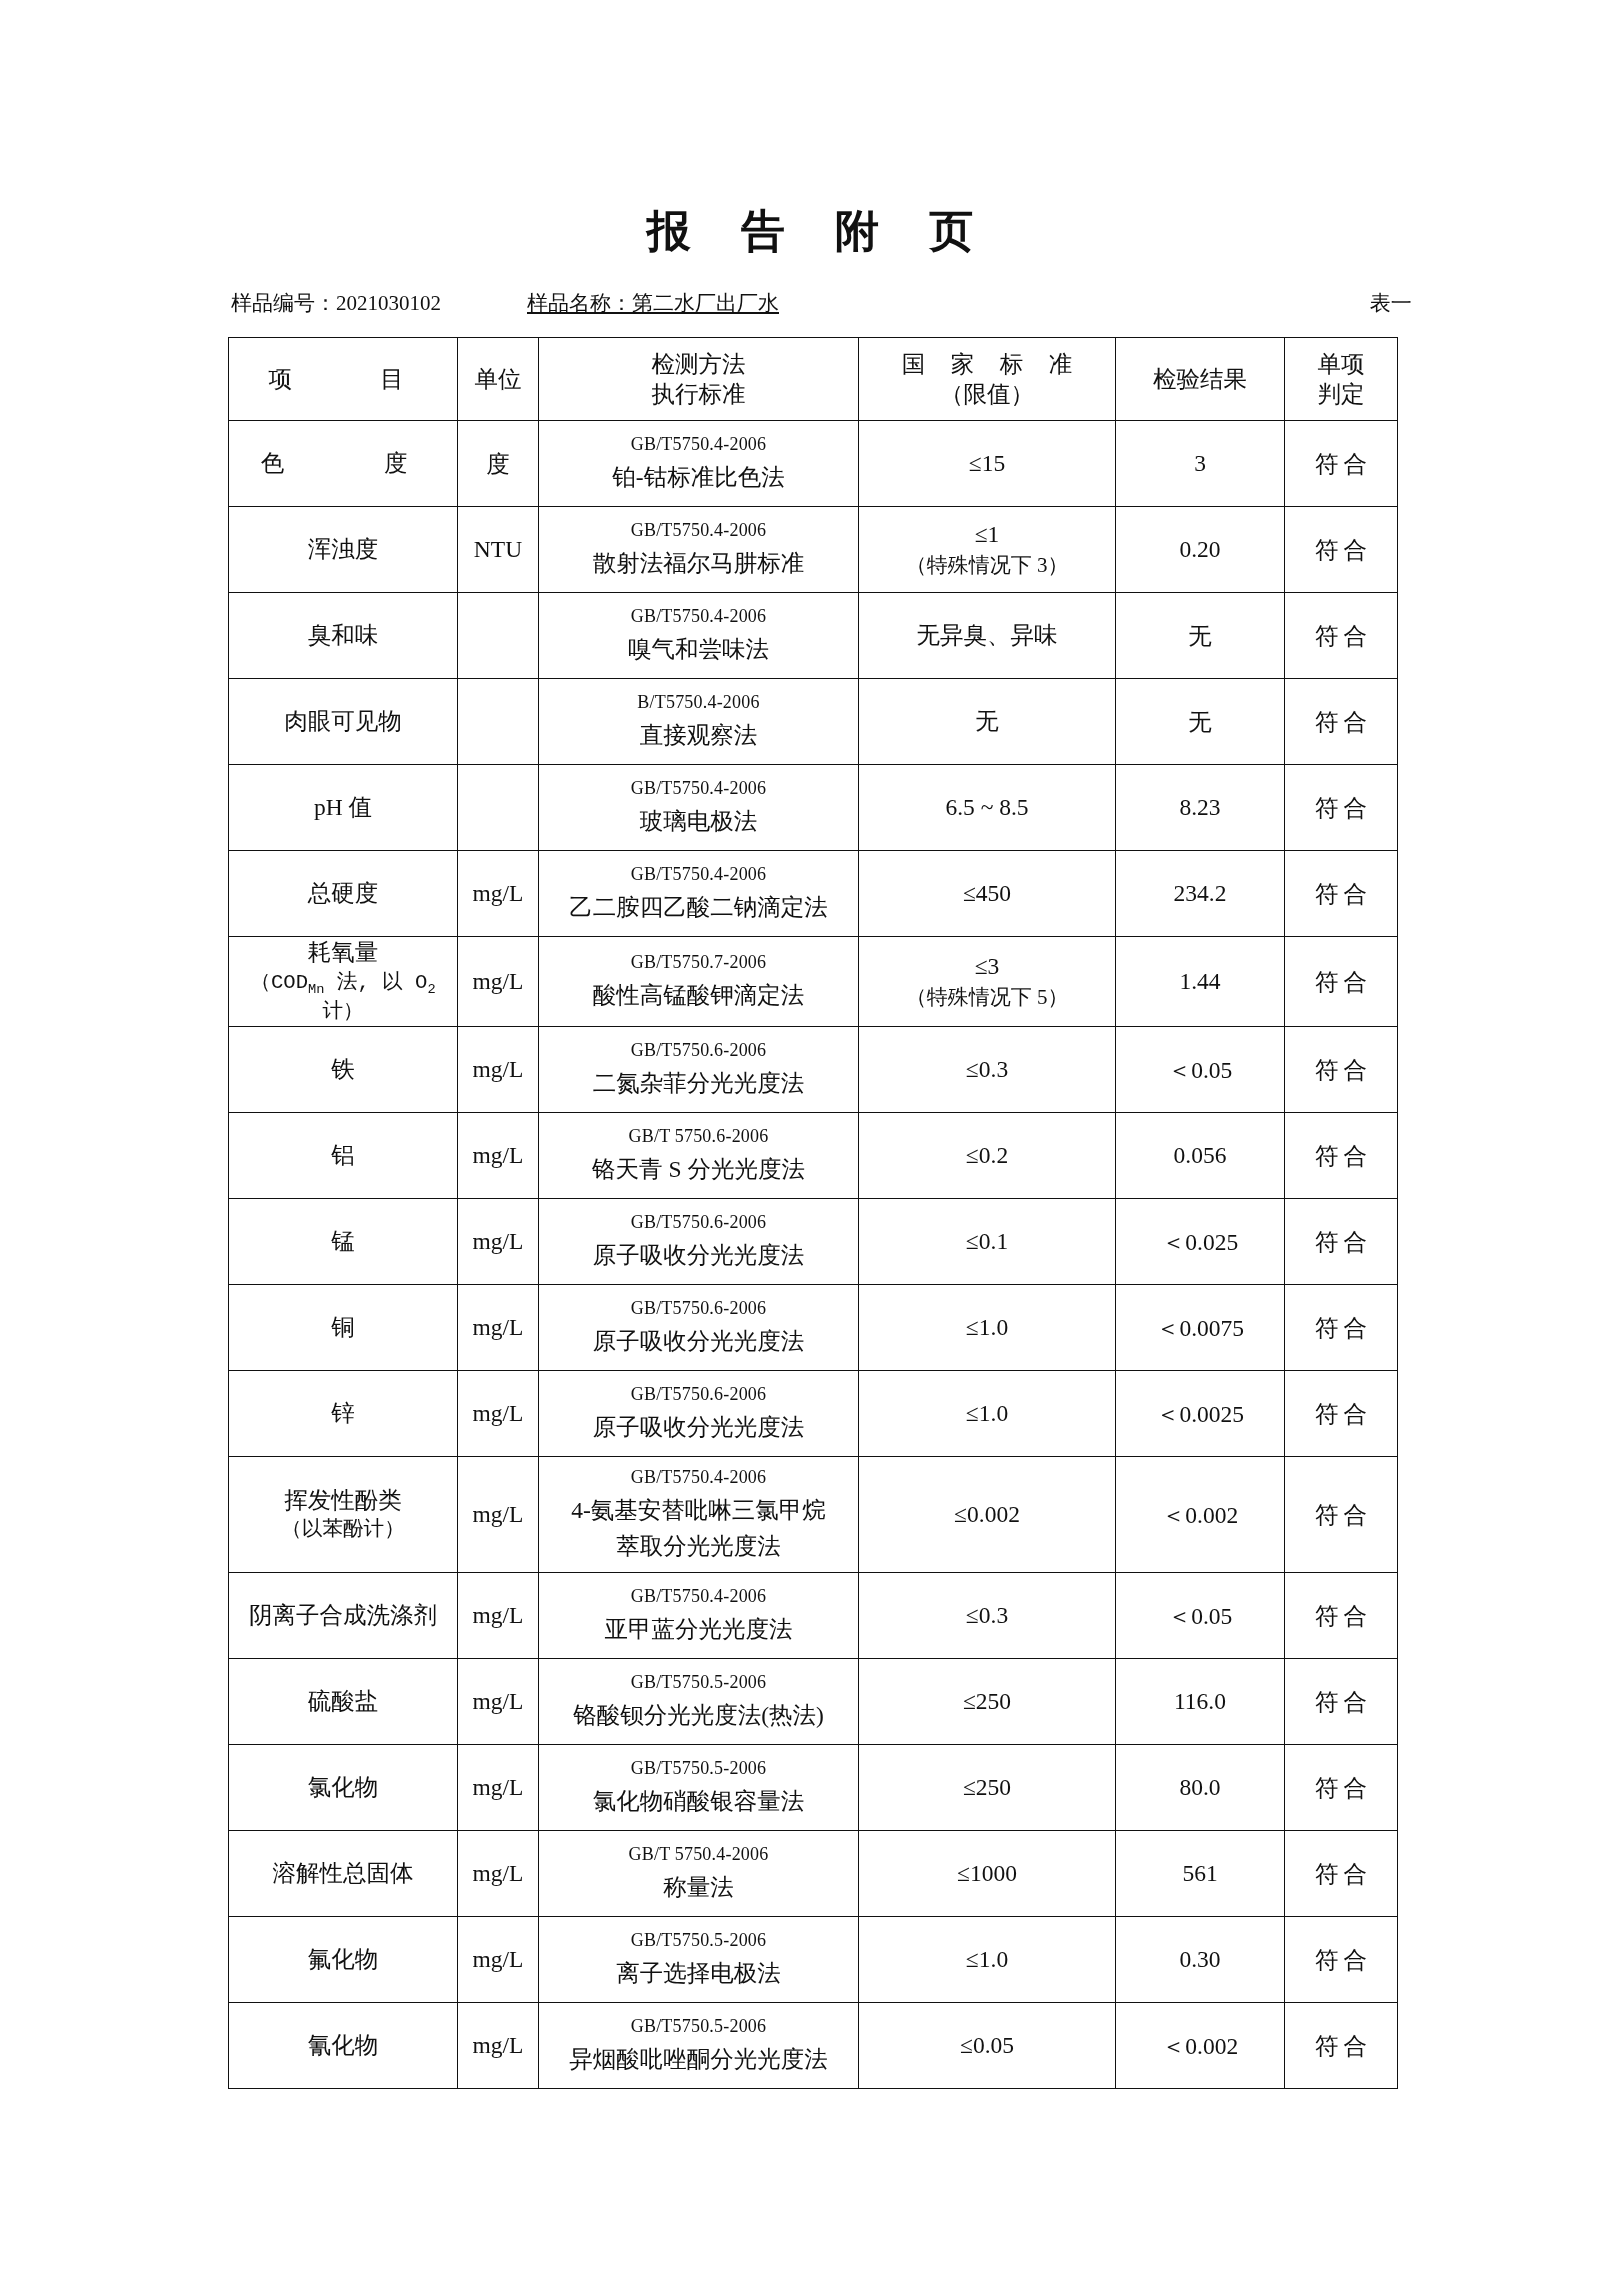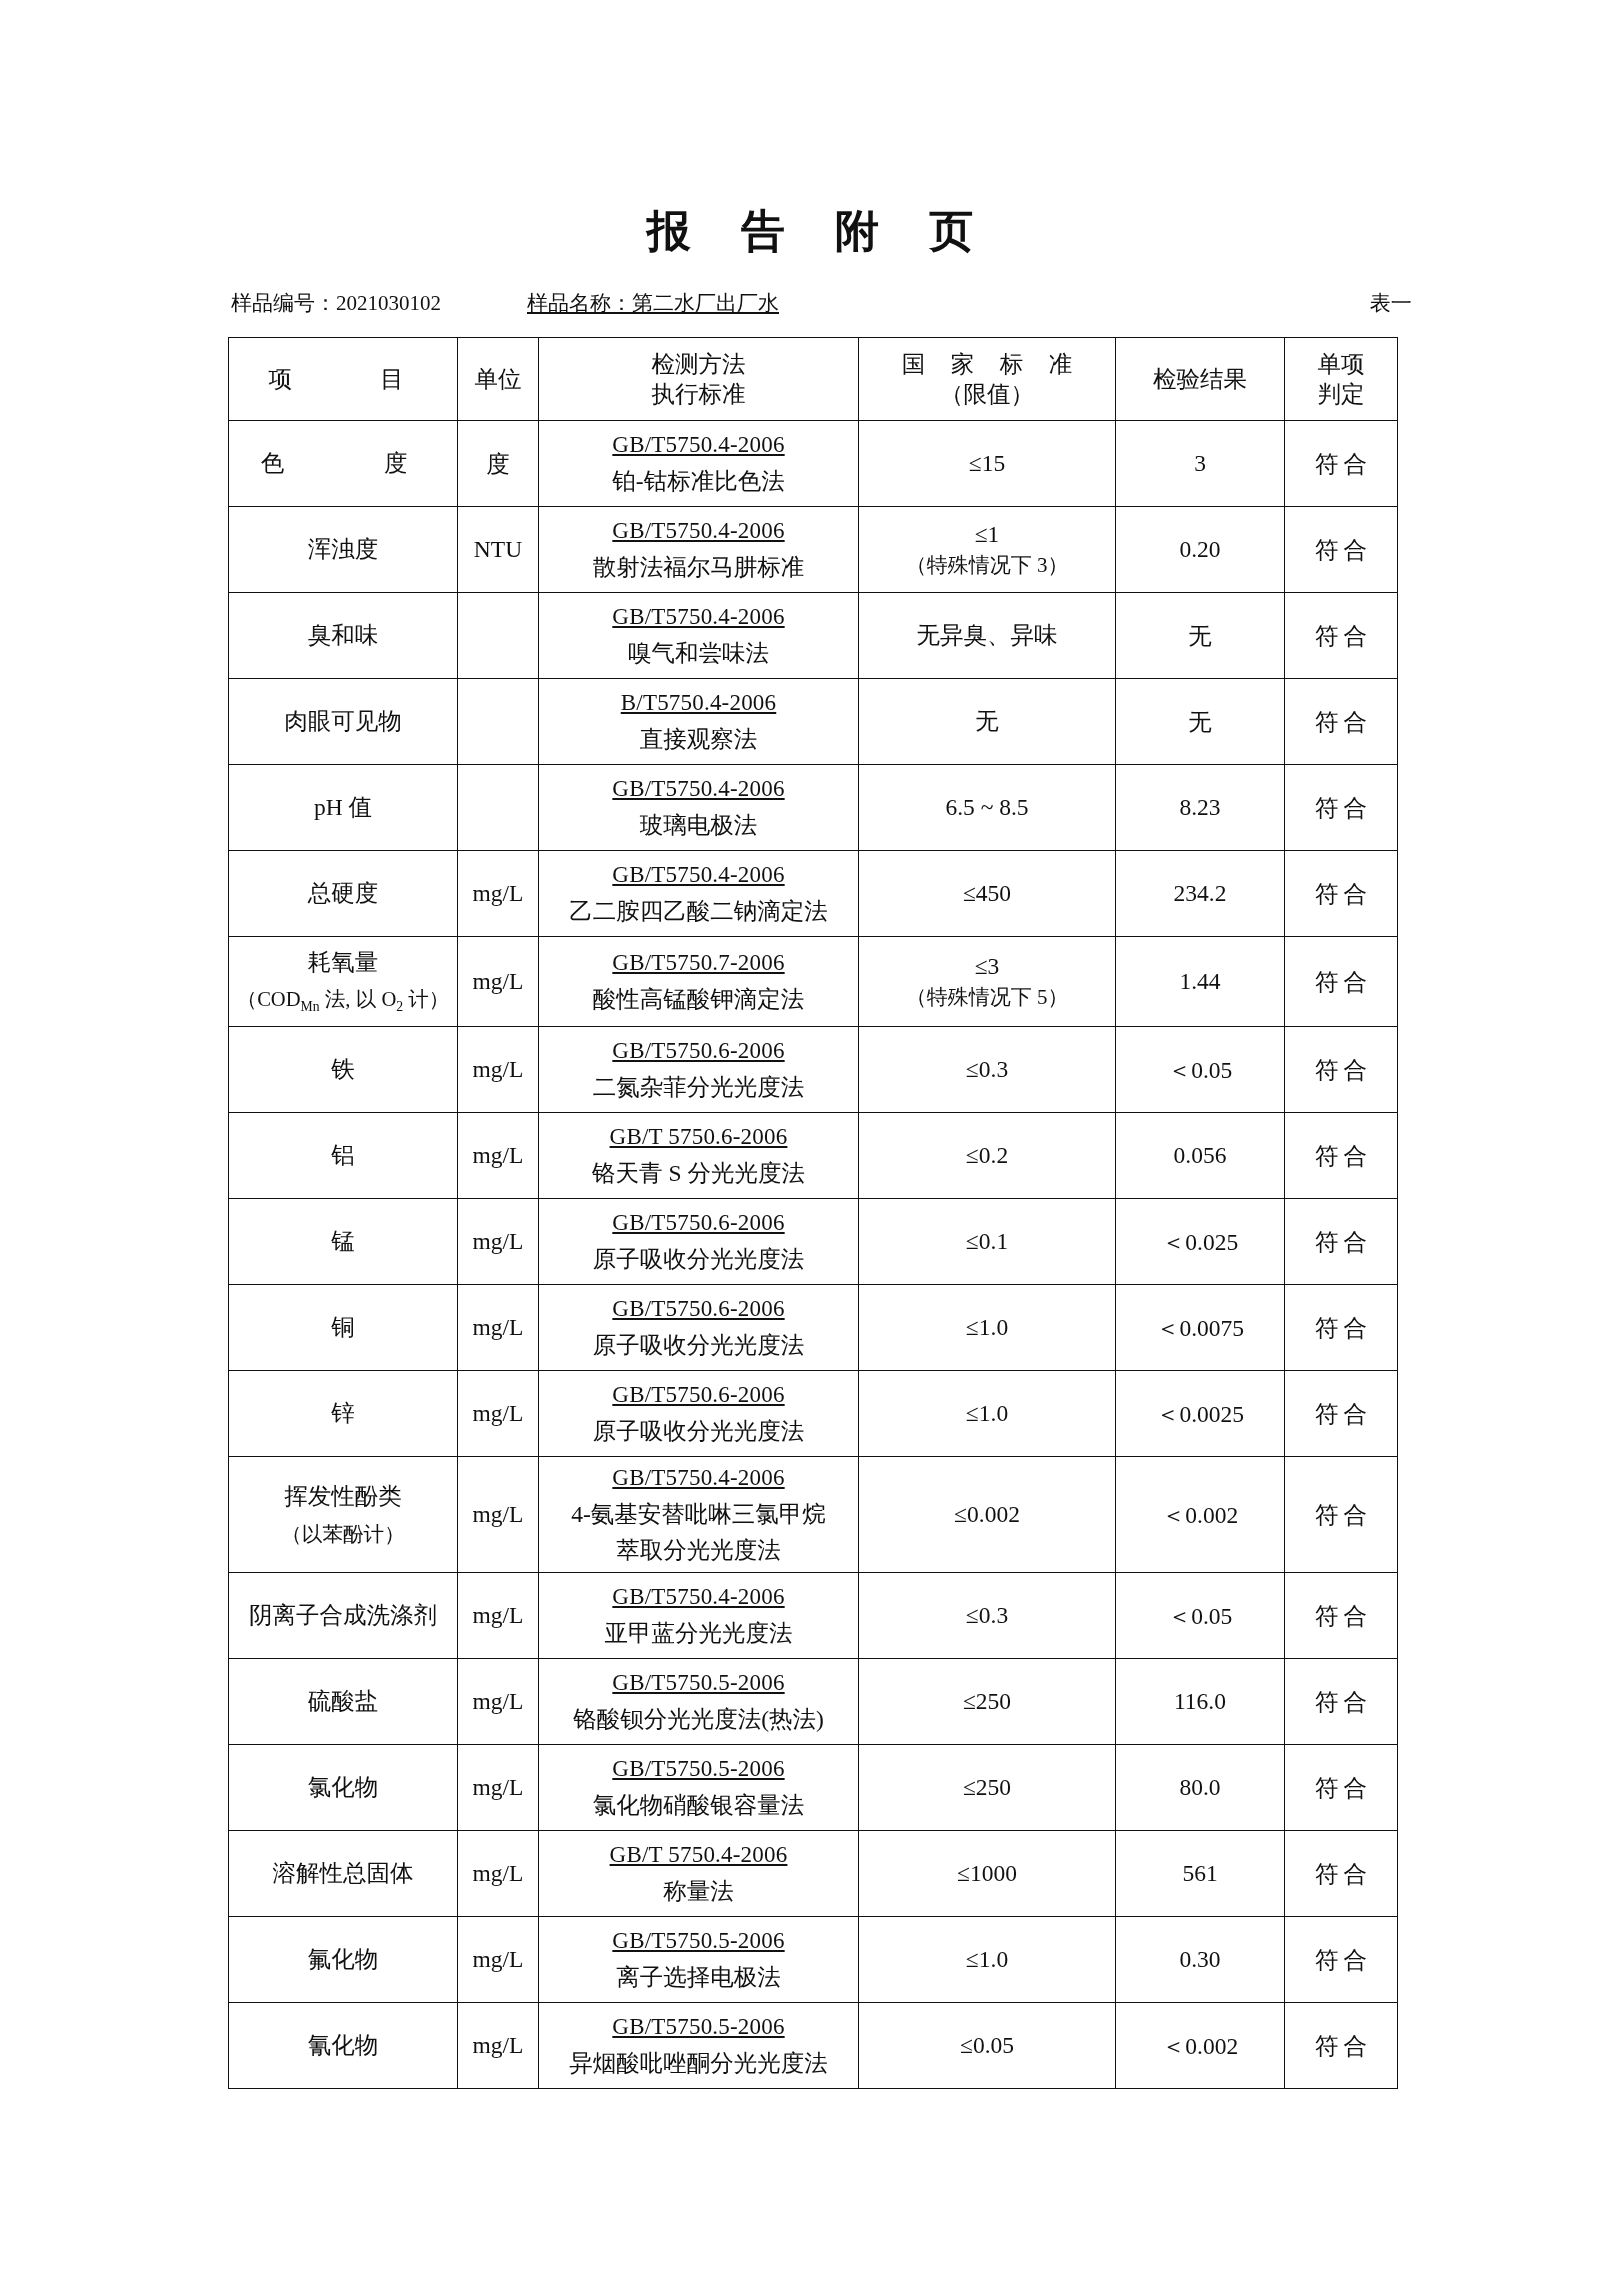--- a/index.html
+++ b/index.html
@@ -101,24 +101,24 @@
   tr.row td { font-size: 23.5px; }
   td.cell-item   { font-size: 23.5px; line-height: 1.3; }
   td.cell-unit   { font-size: 20.6px; }
   td.cell-method { font-size: 16.7px; line-height: 1.55; padding: 6.9px 3.9px; }
   td.cell-std    { font-size: 23.5px; line-height: 1.35; }
   td.cell-result { font-size: 23.5px; }
   td.cell-judge  { font-size: 23.5px; letter-spacing: 4.9px; text-indent: 4.9px; white-space: pre; }
 
   .item-spaced { letter-spacing: 17.6px; text-indent: 17.6px; white-space: pre; }
   .m-line { display: block; }
-  .m-line.code { font-size: 23px; letter-spacing: 0.2px; text-decoration: underline; }
+  .m-line.code { font-size: 18px; letter-spacing: 0.2px; }
   .std-line { display: block; }
   .std-sub  { display: block; font-size: 21px; }
-  .item-sub { display: block; font-size: 20.6px; margin-top: 9px; }
+  .item-sub { display: block; font-size: 20.6px; margin-top: 2px; font-family: Liberation Mono, monospace; }
   .item-sub sub { font-size: 13.7px; }
 </style>
 </head>
 <body>
 
 <div class="page">
 
   <div class="doc-title">报 告 附 页</div>
 
   <div class="info-line">

